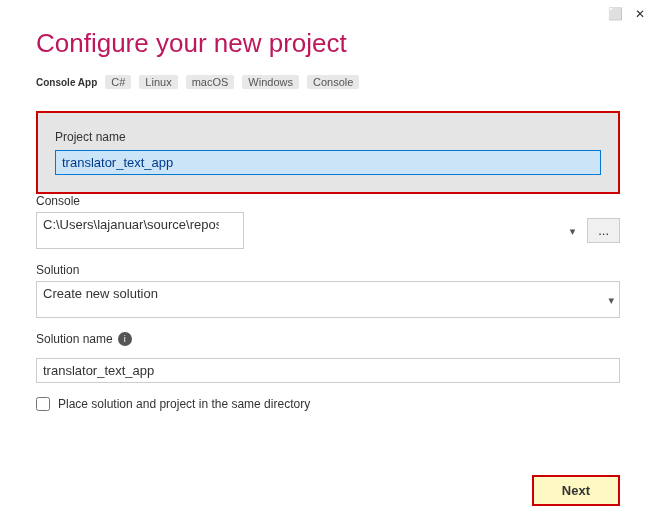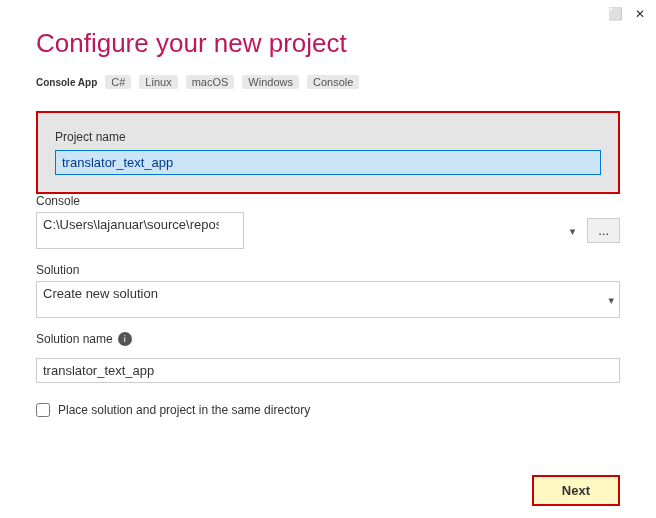--- a/index.html
+++ b/index.html
@@ -194,21 +194,21 @@
       font-family: inherit;
       outline: none;
       background: #fff;
       color: #333;
     }
 
     .checkbox-row {
       display: flex;
       align-items: center;
       gap: 8px;
-      margin-top: 20px;
+      margin-top: 14px;
     }
 
     .checkbox-row input[type="checkbox"] {
       width: 14px;
       height: 14px;
       cursor: pointer;
     }
 
     .checkbox-label {
       font-size: 12px;

